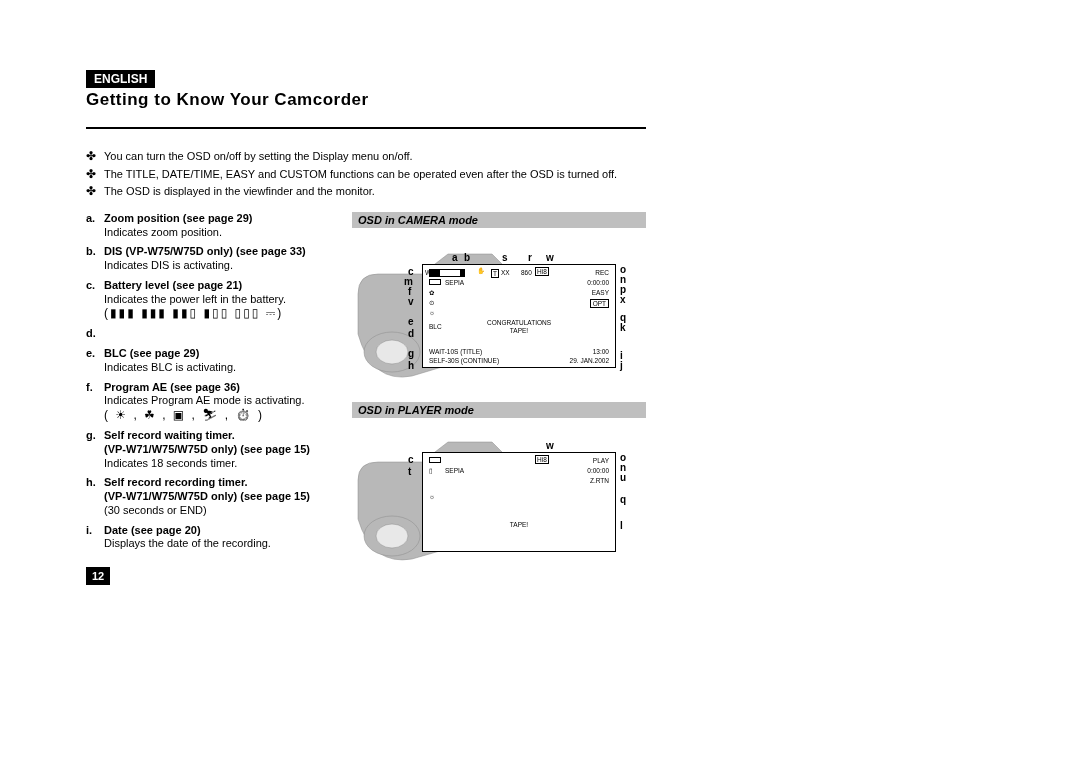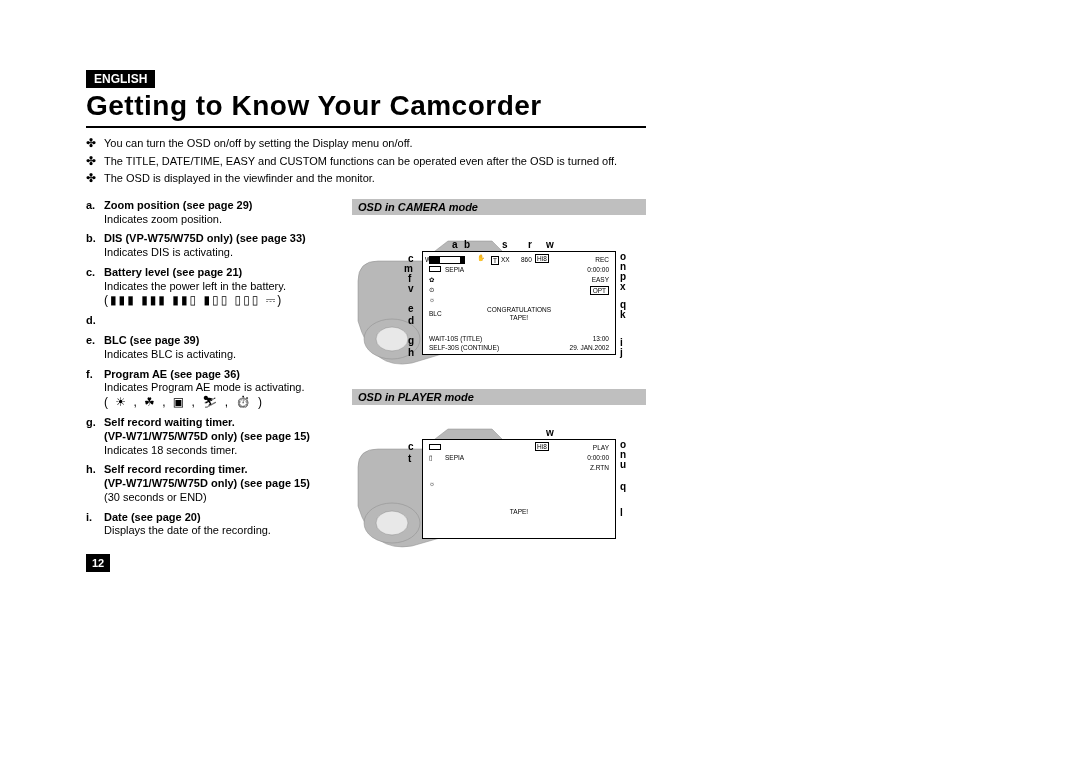--- a/index.html
+++ b/index.html
@@ -21,25 +21,25 @@
   .lang-badge {
     display: inline-block;
     background: #000;
     color: #fff;
     font-weight: bold;
     padding: 2px 8px;
     font-size: 12px;
     margin-bottom: 2px;
   }
   .page-title {
-    font-size: 28px;
+    font-size: 17px;
     font-weight: bold;
     border-bottom: 2px solid #000;
-    padding-bottom: 4px;
-    margin-bottom: 8px;
+    padding-bottom: 17px;
+    margin-bottom: 20px;
     letter-spacing: 0.5px;
   }
   .section-bar {
     background: #bfbfbf;
     font-style: italic;
     font-weight: bold;
     padding: 2px 6px;
     font-size: 12px;
     margin-bottom: 6px;
   }
@@ -160,21 +160,21 @@
           </li>
         <li>
             <span class="lbl">c.</span>
             <span><span class="title-b">Battery level (see page 21)</span><br><span class="desc">Indicates the power left in the battery.</span><br><span class="desc icon-row">(▮▮▮ ▮▮▮ ▮▮▯ ▮▯▯ ▯▯▯ ⎓)</span></span>
           </li>
         <li>
             <span class="lbl">d.</span>
           </li>
         <li>
             <span class="lbl">e.</span>
-            <span><span class="title-b">BLC (see page 39)</span><br><span class="desc">Indicates BLC is activating.</span></span>
+            <span><span class="title-b">BLC (see page 29)</span><br><span class="desc">Indicates BLC is activating.</span></span>
           </li>
         <li>
             <span class="lbl">f.</span>
             <span><span class="title-b">Program AE (see page 36)</span><br><span class="desc">Indicates Program AE mode is activating.</span><br><span class="desc icon-row">( ☀ , ☘ , ▣ , ⛷ , ⏱ )</span></span>
           </li>
         <li>
             <span class="lbl">g.</span>
             <span><span class="title-b" style="white-space:pre-line">Self record waiting timer.
 (VP-W71/W75/W75D only) (see page 15)</span><br><span class="desc">Indicates 18 seconds timer.</span></span>
           </li>

